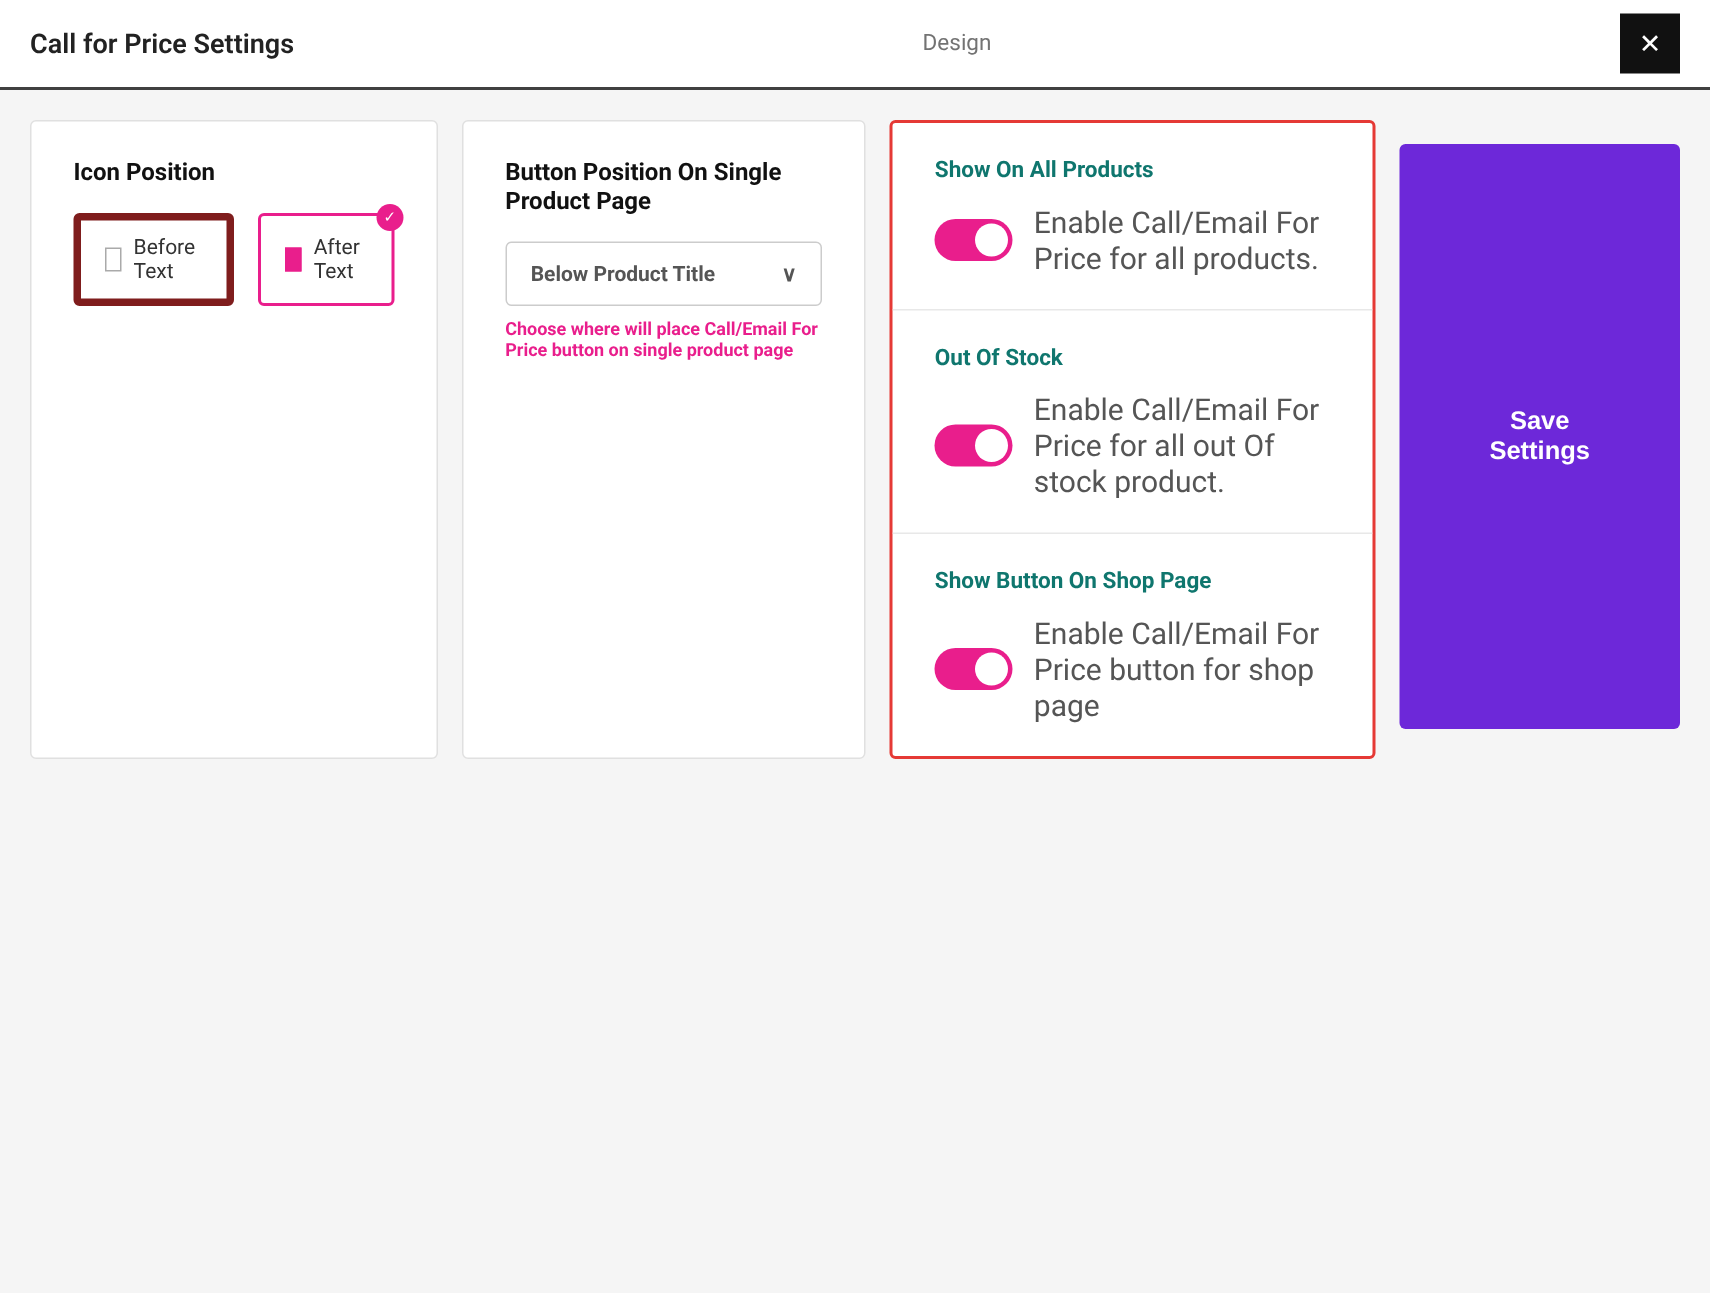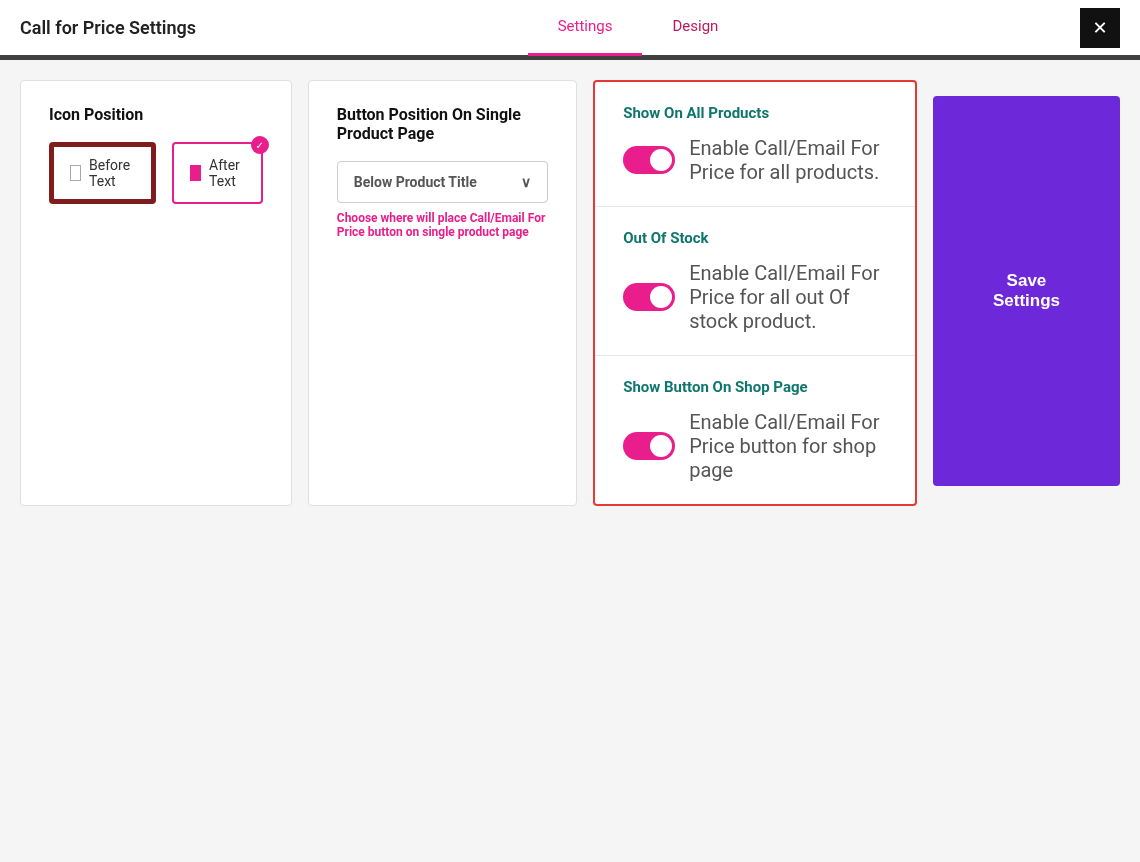--- a/index.html
+++ b/index.html
@@ -11,37 +11,37 @@
     }
 
     
     .header {
       display: flex;
       align-items: center;
       justify-content: space-between;
       background: #fff;
       padding: 0 20px;
       height: 60px;
-      border-bottom: 5px solid #404040;
+      border-bottom: 2px solid #404040;
     }
     .header-title {
       font-size: 18px;
       font-weight: 600;
       color: #222;
     }
     .header-tabs {
       display: flex;
       align-items: center;
       gap: 0;
     }
     .tab {
       padding: 18px 30px;
       font-size: 15px;
       cursor: pointer;
-      color: #be185d;
+      color: #737373;
       border-bottom: 3px solid transparent;
       text-decoration: none;
     }
     .tab.active {
       color: #e91e8c;
       border-bottom: 3px solid #e91e8c;
     }
     .close-btn {
       background: #111;
       color: #fff;
@@ -235,21 +235,20 @@
       cursor: pointer;
       font-weight: 600;
     }
   </style>
 </head>
 <body>
 
 <div class="header">
   <span class="header-title">Call for Price Settings</span>
   <div class="header-tabs">
-    <a class="tab active">Settings</a>
     <a class="tab">Design</a>
   </div>
   <button class="close-btn">✕</button>
 </div>
 
 <div class="main">
 
   <div class="card">
     <div class="card-title">Icon Position</div>
     <div class="icon-options">

